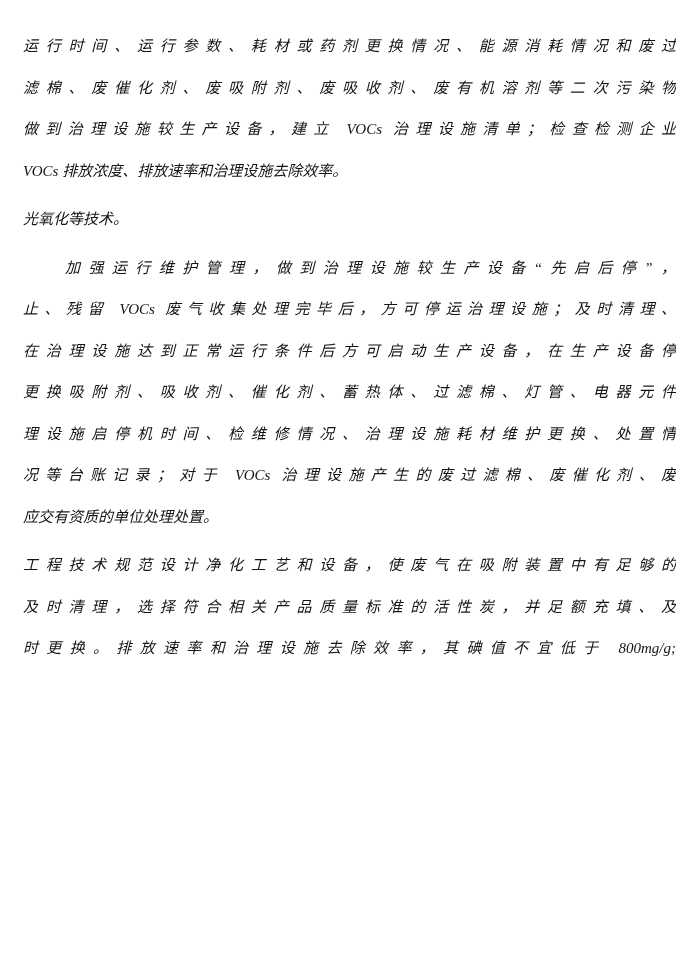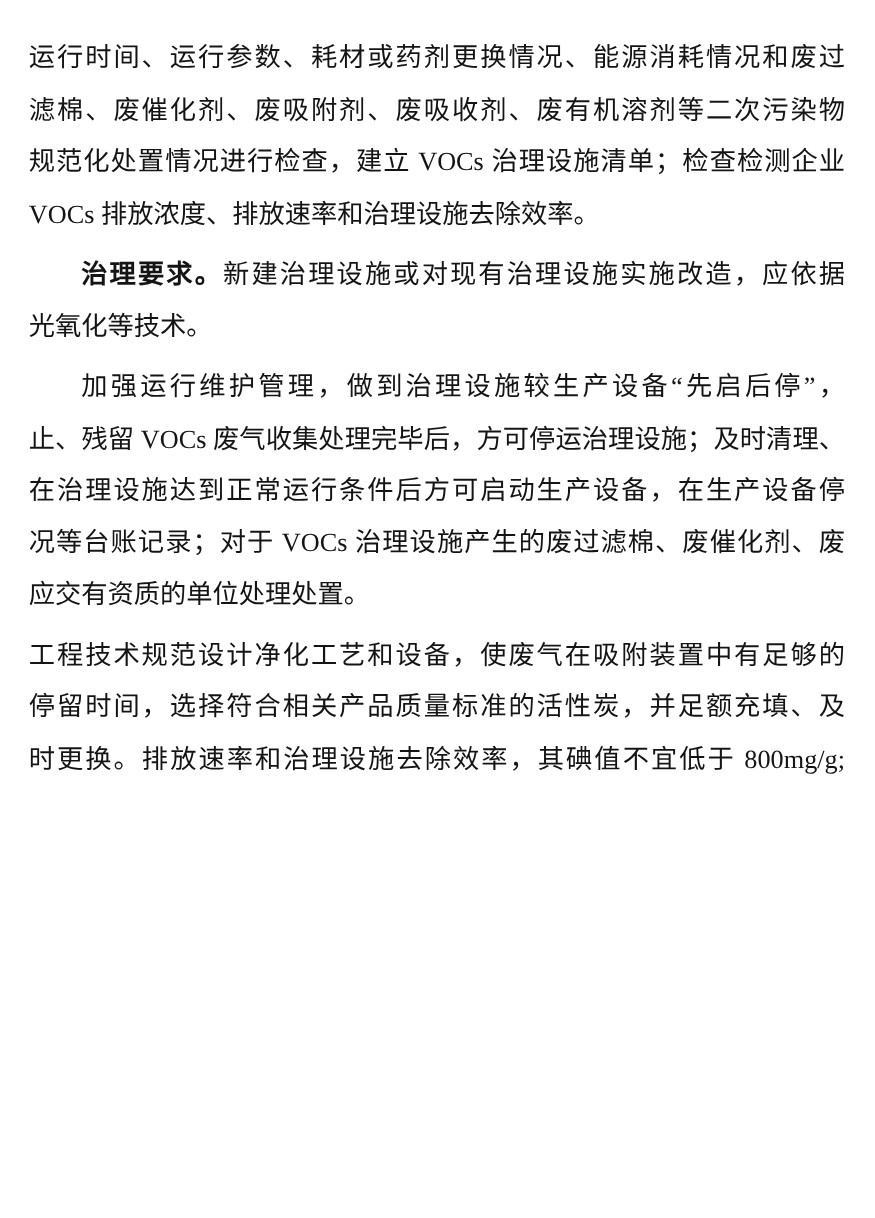--- a/index.html
+++ b/index.html
@@ -20,26 +20,27 @@
   .doc-body {
     padding: 26px 24px 0 23px;
   }
   .para {
     margin: 0;
   }
   .para + .para {
     margin-top: 7px;
   }
   .line {
-    font-size: 21px;
+    font-size: 15px;
     line-height: 41.5px;
     height: 41.5px;
     white-space: nowrap;
     text-align: left;
     overflow: hidden;
+    font-style: italic;
   }
   .line.j {
     white-space: normal;
     text-align: justify;
     text-align-last: justify;
     -moz-text-align-last: justify;
   }
   .line.ind {
     text-indent: 42px;
   }
@@ -51,33 +52,34 @@
   }
 </style>
 </head>
 <body>
 
 <div class="page">
   <div class="doc-body">
       <div class="para">
         <div class="line j"><span class="seg">运行时间、运行参数、耗材或药剂更换情况、能源消耗情况和废过</span></div>
         <div class="line j"><span class="seg">滤棉、废催化剂、废吸附剂、废吸收剂、废有机溶剂等二次污染物</span></div>
-        <div class="line j"><span class="seg">规范化处置情况进行检查，建立 VOCs 治理设施清单；检查检测企业</span></div>
+        <div class="line j"><span class="seg">做到治理设施较生产设备，建立 VOCs 治理设施清单；检查检测企业</span></div>
         <div class="line"><span class="seg">VOCs 排放浓度、排放速率和治理设施去除效率。</span></div>
       </div>
       <div class="para">
-        <div class="line j ind"><span class="seg bold">治理要求。</span><span class="seg">新建治理设施或对现有治理设施实施改造，应依据</span></div>
         <div class="line"><span class="seg">光氧化等技术。</span></div>
       </div>
       <div class="para">
         <div class="line j ind"><span class="seg">加强运行维护管理，做到治理设施较生产设备“先启后停”，</span></div>
         <div class="line j"><span class="seg">止、残留 VOCs 废气收集处理完毕后，方可停运治理设施；及时清理、</span></div>
         <div class="line j"><span class="seg">在治理设施达到正常运行条件后方可启动生产设备，在生产设备停</span></div>
+        <div class="line j"><span class="seg">更换吸附剂、吸收剂、催化剂、蓄热体、过滤棉、灯管、电器元件</span></div>
+        <div class="line j"><span class="seg">理设施启停机时间、检维修情况、治理设施耗材维护更换、处置情</span></div>
         <div class="line j"><span class="seg">况等台账记录；对于 VOCs 治理设施产生的废过滤棉、废催化剂、废</span></div>
         <div class="line"><span class="seg">应交有资质的单位处理处置。</span></div>
       </div>
       <div class="para">
         <div class="line j"><span class="seg">工程技术规范设计净化工艺和设备，使废气在吸附装置中有足够的</span></div>
-        <div class="line j"><span class="seg">停留时间，选择符合相关产品质量标准的活性炭，并足额充填、及</span></div>
+        <div class="line j"><span class="seg">及时清理，选择符合相关产品质量标准的活性炭，并足额充填、及</span></div>
         <div class="line j"><span class="seg">时更换。排放速率和治理设施去除效率，其碘值不宜低于 800mg/g;</span></div>
       </div>
     </div>
 </div>
 
 </body></html>

